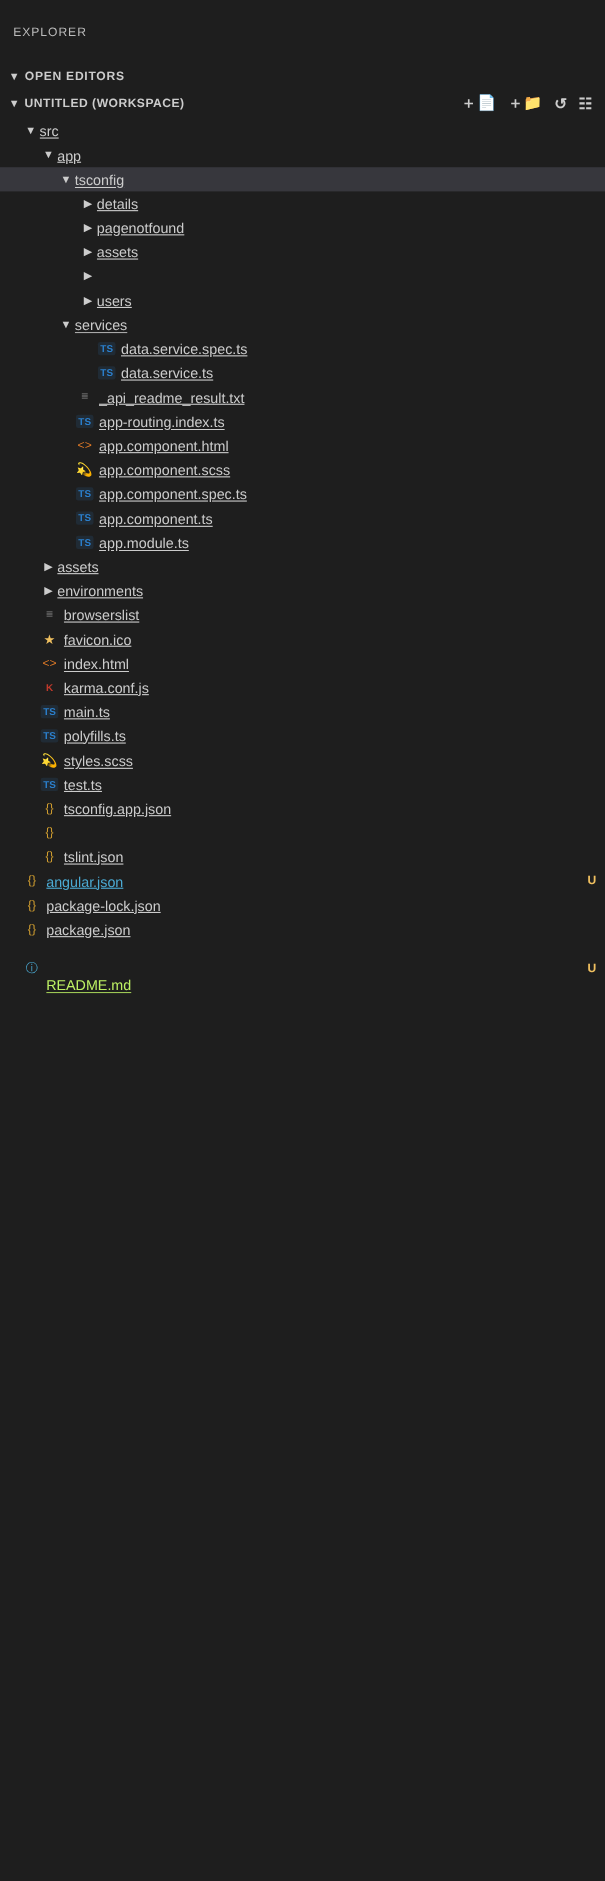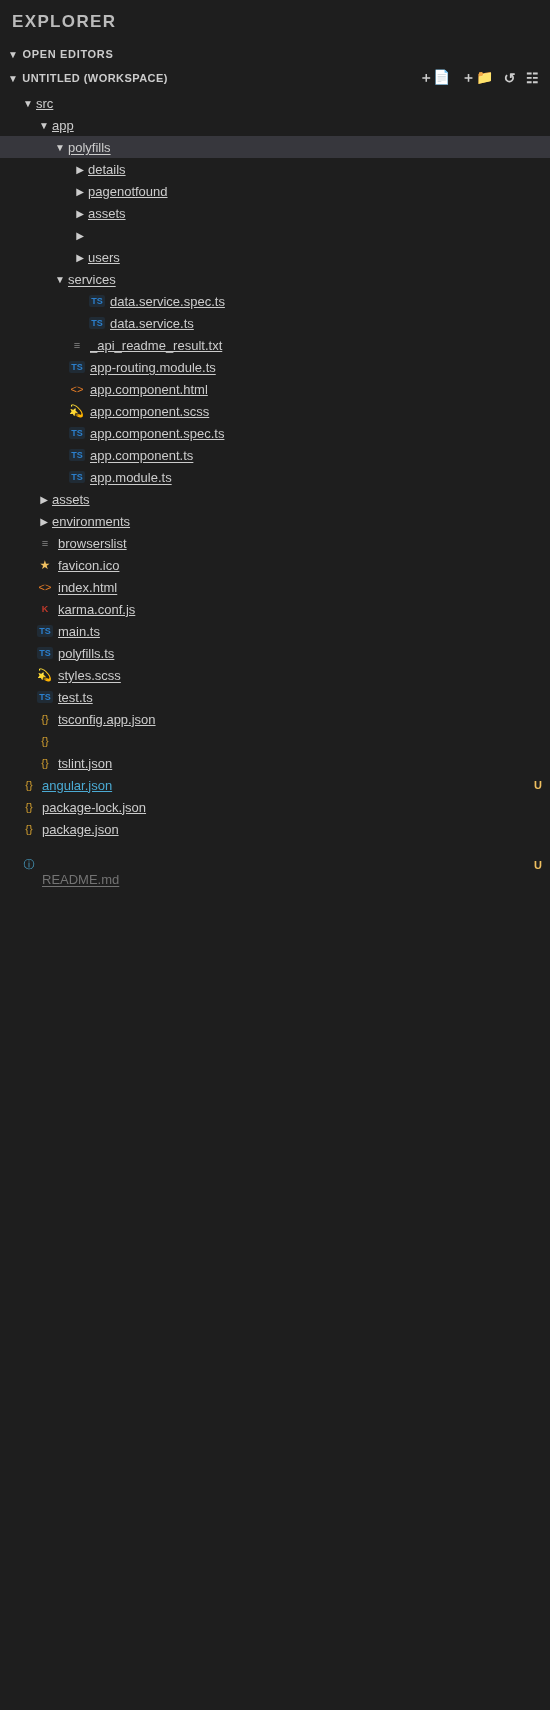--- a/index.html
+++ b/index.html
@@ -10,23 +10,23 @@
     body {
       width: 550px;
       min-height: 1710px;
       background-color: #1e1e1e;
       font-family: -apple-system, BlinkMacSystemFont, 'Segoe UI', sans-serif;
       font-size: 13px;
       color: #cccccc;
       user-select: none;
     }
     .explorer-title {
-      padding: 12px 12px;
-      font-size: 17px;
-      font-weight: 700;
+      padding: 24px 12px;
+      font-size: 11px;
+      font-weight: 400;
       letter-spacing: 0.08em;
       color: #bbbbbb;
       text-transform: uppercase;
     }
     .section-header {
       display: flex;
       align-items: center;
       padding: 4px 8px;
       font-size: 11px;
       font-weight: 700;
@@ -136,21 +136,21 @@
       <div class="tree-item" style="--indent: 20px;">
         <span class="arrow">▼</span>
         <span class="label">src</span>
       </div>
       <div class="tree-item" style="--indent: 36px;">
         <span class="arrow">▼</span>
         <span class="label">app</span>
       </div>
       <div class="tree-item selected" style="--indent: 52px;">
         <span class="arrow">▼</span>
-        <span class="label red-underline">polyfills</span>
+        <span class="label red-underline">tsconfig</span>
       </div>
       <div class="tree-item" style="--indent: 72px;">
         <span class="arrow">▶</span>
         <span class="label">details</span>
       </div>
       <div class="tree-item" style="--indent: 72px;">
         <span class="arrow">▶</span>
         <span class="label">pagenotfound</span>
       </div>
       <div class="tree-item" style="--indent: 72px;">
@@ -187,21 +187,21 @@
         <span class="icon">
           <span style="color:#888;font-size:11px;">≡</span>
         </span>
         <span class="label">_api_readme_result.txt</span>
       </div>
       <div class="tree-item" style="--indent: 52px;">
         <span style="width: 16px; display: inline-block;"></span>
         <span class="icon">
           <span style="color:#2b7fcc;font-size:9px;font-weight:bold;background:#2b7fcc22;padding:1px 2px;border-radius:2px;">TS</span>
         </span>
-        <span class="label red-underline">app-routing.module.ts</span>
+        <span class="label red-underline">app-routing.index.ts</span>
       </div>
       <div class="tree-item" style="--indent: 52px;">
         <span style="width: 16px; display: inline-block;"></span>
         <span class="icon">
           <span style="color:#e47c27;font-size:11px;">&lt;&gt;</span>
         </span>
         <span class="label">app.component.html</span>
       </div>
       <div class="tree-item" style="--indent: 52px;">
         <span style="width: 16px; display: inline-block;"></span>
@@ -335,17 +335,17 @@
         <span class="icon">
           <span style="color:#d4a030;font-size:11px;">{}</span>
         </span>
         <span class="label">package.json</span>
       </div>
       <div class="tree-item" style="--indent: 4px;">
         <span style="width: 16px; display: inline-block;"></span>
         <span class="icon">
           <span style="color:#4baad3;font-size:11px;">ⓘ</span>
         </span>
-        <span class="label red-underline" style="color: #737373; margin-top: 30px;">README.md</span>
+        <span class="label red-underline" style="color: #bef264; margin-top: 30px;">README.md</span>
         <span class="badge-u">U</span>
       </div>
     </div>
 </div>
 
 </body></html>

